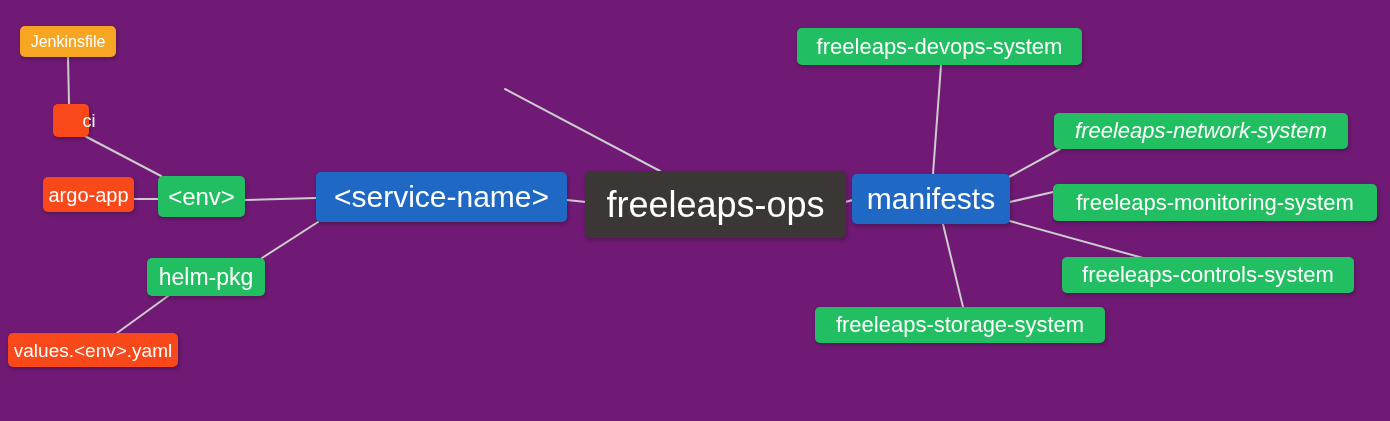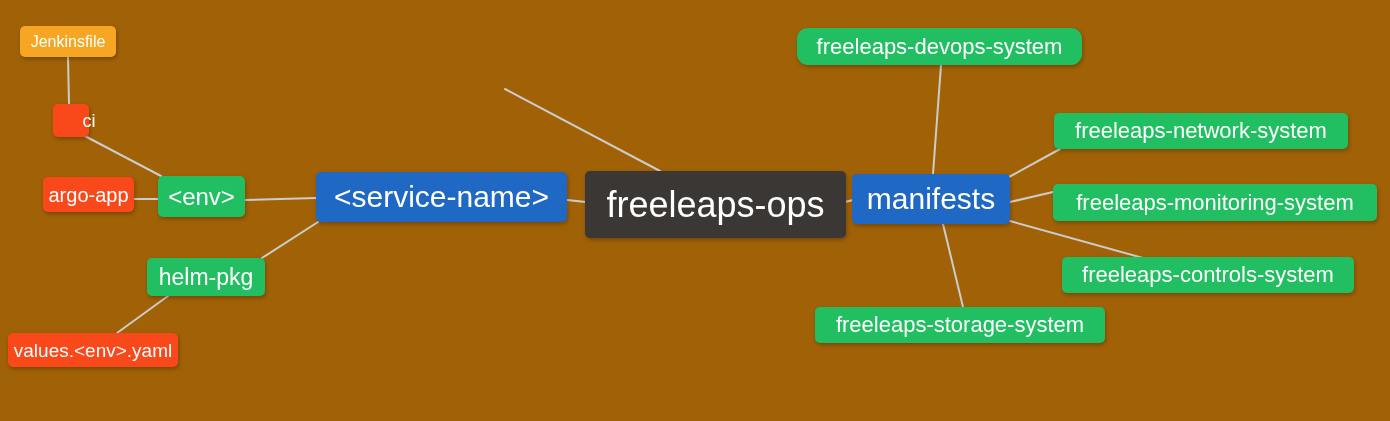--- a/index.html
+++ b/index.html
@@ -5,21 +5,21 @@
   html, body {
     margin: 0;
     padding: 0;
     background: #ffffff;
     font-family: "Liberation Sans", sans-serif;
   }
   .canvas {
     position: relative;
     width: 1390px;
     height: 421px;
-    background: #a16207;
+    background: #701a75;
     overflow: hidden;
   }
   .edge-layer {
     position: absolute;
     left: 0;
     top: 0;
     width: 1390px;
     height: 421px;
     pointer-events: none;
   }
@@ -83,24 +83,24 @@
     </div>
     <div class="node" style="left: 316px; top: 172px; width: 251px; height: 50px; background: rgb(31, 104, 196); font-size: 30px;">
       <span>&lt;service-name&gt;</span>
     </div>
     <div class="node" style="left: 585px; top: 171px; width: 261px; height: 67px; background: rgb(58, 55, 52); font-size: 36px;">
       <span>freeleaps-ops</span>
     </div>
     <div class="node" style="left: 852px; top: 174px; width: 158px; height: 50px; background: rgb(31, 104, 196); font-size: 30px;">
       <span>manifests</span>
     </div>
-    <div class="node" style="left: 797px; top: 28px; width: 285px; height: 37px; background: rgb(33, 191, 97); font-size: 22px; border-radius: 11px;">
+    <div class="node" style="left: 797px; top: 28px; width: 285px; height: 37px; background: rgb(33, 191, 97); font-size: 22px;">
       <span>freeleaps-devops-system</span>
     </div>
-    <div class="node" style="left: 1054px; top: 113px; width: 294px; height: 36px; background: rgb(33, 191, 97); font-size: 22px;">
+    <div class="node" style="left: 1054px; top: 113px; width: 294px; height: 36px; background: rgb(33, 191, 97); font-size: 22px; font-style: italic;">
       <span>freeleaps-network-system</span>
     </div>
     <div class="node" style="left: 1053px; top: 184px; width: 324px; height: 37px; background: rgb(33, 191, 97); font-size: 22px; justify-content: center;">
       <span>freeleaps-monitoring-system</span>
     </div>
     <div class="node" style="left: 1062px; top: 257px; width: 292px; height: 36px; background: rgb(33, 191, 97); font-size: 22px;">
       <span>freeleaps-controls-system</span>
     </div>
     <div class="node" style="left: 815px; top: 307px; width: 290px; height: 36px; background: rgb(33, 191, 97); font-size: 22px;">
       <span>freeleaps-storage-system</span>

